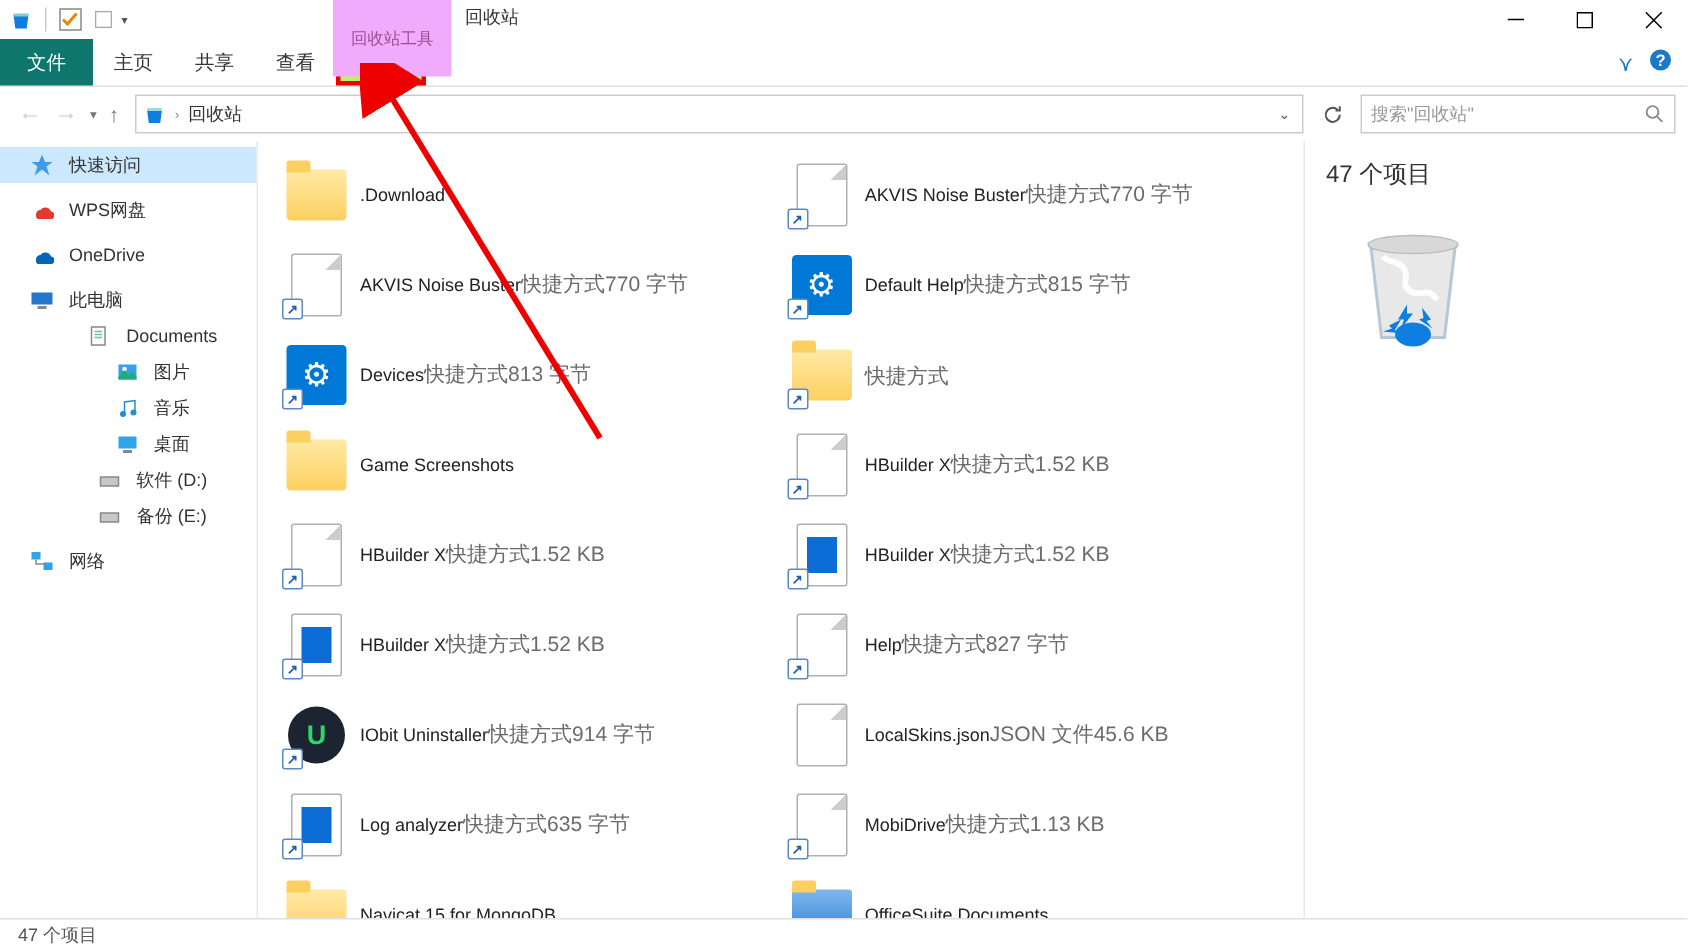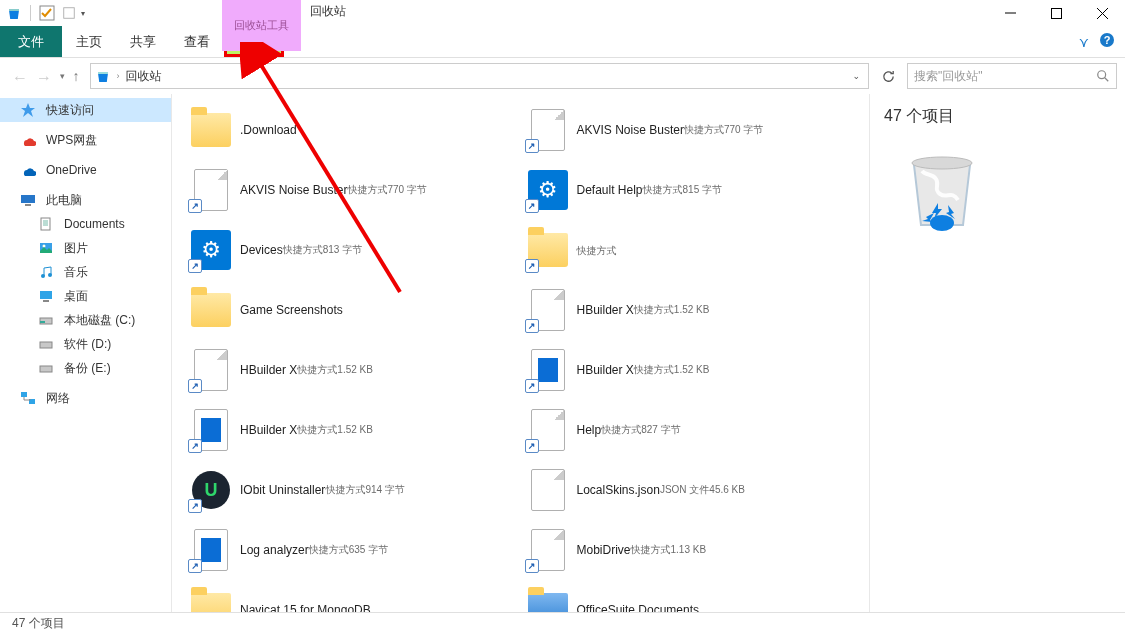--- a/index.html
+++ b/index.html
@@ -45,32 +45,32 @@
 
 .content { display: flex; height: 518px; }
 
 
 .sidebar { width: 172px; border-right: 1px solid #e8e8e8; padding: 4px 0; overflow-y: auto; }
 .nav-item { display: flex; align-items: center; height: 24px; padding: 0 6px 0 20px; gap: 10px; cursor: pointer; font-size: 12px; }
 .nav-item.selected { background: #cce8ff; }
 .nav-item .icon { width: 16px; height: 16px; display: flex; align-items: center; justify-content: center; }
 .nav-group { margin-bottom: 6px; }
 .nav-item.top { font-weight: normal; }
-.nav-item.child { padding-left: 38px; }
+.nav-item.child { padding-left: 38px; justify-content: center; }
 
 
 .filelist { flex: 1; display: flex; padding: 6px 12px; overflow-y: auto; position: relative; }
 .filecol { width: 50%; }
 .fileitem { display: flex; height: 60px; padding: 4px 6px; gap: 8px; align-items: center; }
 .fileitem .thumb { width: 42px; height: 42px; display: flex; align-items: center; justify-content: center; position: relative; }
 .fileitem .thumb .overlay { position: absolute; bottom: -2px; left: -2px; width: 14px; height: 14px; background: #fff; border: 1px solid #5a8ac6; border-radius: 2px; display: flex; align-items: center; justify-content: center; }
 .fileitem .thumb .overlay::after { content: "↗"; color: #1e5fb3; font-size: 9px; font-weight: bold; }
 .fileitem .info { display: flex; flex-direction: row; }
 .fileitem .name { color: #222; font-size: 12px; line-height: 16px; }
-.fileitem .meta { color: #6b6b6b; font-size: 10px; line-height: 15px; text-align: right; }
+.fileitem .meta { color: #6b6b6b; font-size: 14px; line-height: 15px; text-align: right; }
 
 
 .details { width: 256px; border-left: 1px solid #e8e8e8; padding: 12px 14px; }
 .details-title { font-size: 16px; color: #333; margin-bottom: 14px; }
 .details-icon { width: 96px; height: 96px; margin: 0 0 0 10px; }
 
 
 .statusbar { height: 22px; border-top: 1px solid #e0e0e0; display: flex; align-items: center; padding: 0 12px; font-size: 12px; color: #555; }
 
 
@@ -252,29 +252,20 @@
         <span>音乐</span>
       </div>
       <div class="nav-item child">
         <span class="icon">
             <svg width="14" height="14">
               <rect x="1" y="2" width="12" height="8" fill="#2fa4e7"></rect>
               <rect x="4" y="11" width="6" height="2" fill="#888"></rect>
             </svg>
           </span>
         <span>桌面</span>
-      </div>
-      <div class="nav-item child">
-        <span class="icon">
-            <svg width="14" height="14">
-              <rect x="1" y="5" width="12" height="6" fill="#c8c8c8" stroke="#888"></rect>
-              <rect x="1" y="8" width="5" height="2" fill="#3a9"></rect>
-            </svg>
-          </span>
-        <span>本地磁盘 (C:)</span>
       </div>
       <div class="nav-item child">
         <span class="icon">
             <svg width="14" height="14">
               <rect x="1" y="5" width="12" height="6" fill="#c8c8c8" stroke="#888"></rect>
             </svg>
           </span>
         <span>软件 (D:)</span>
       </div>
       <div class="nav-item child">

